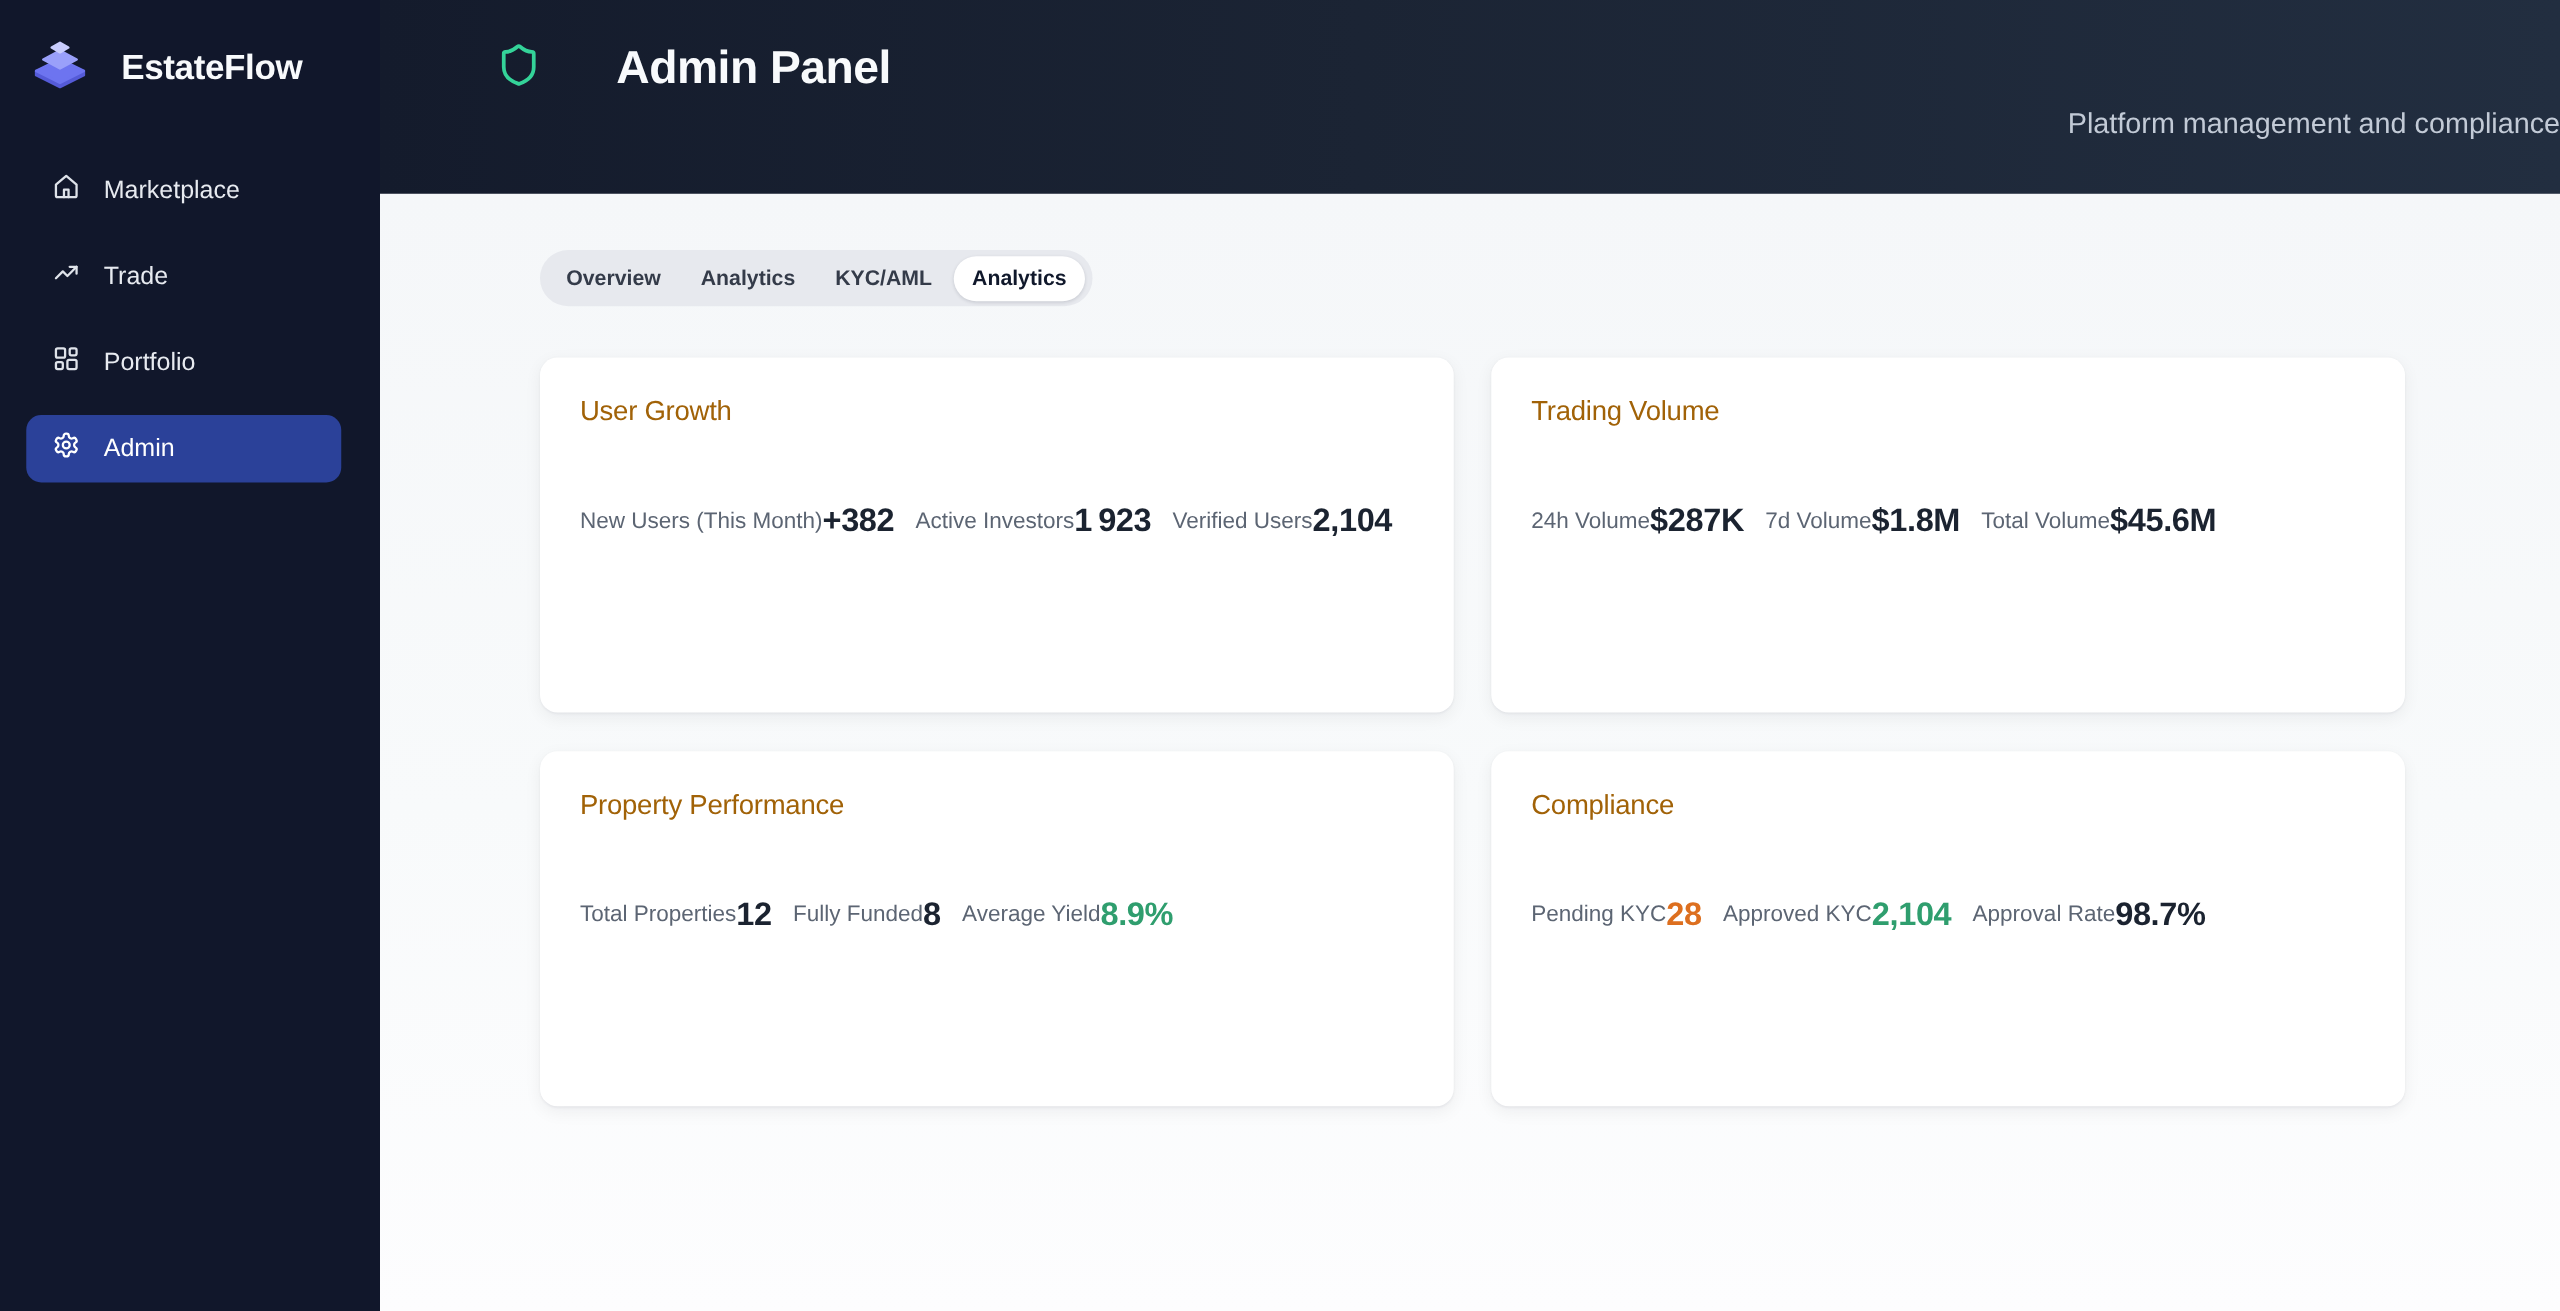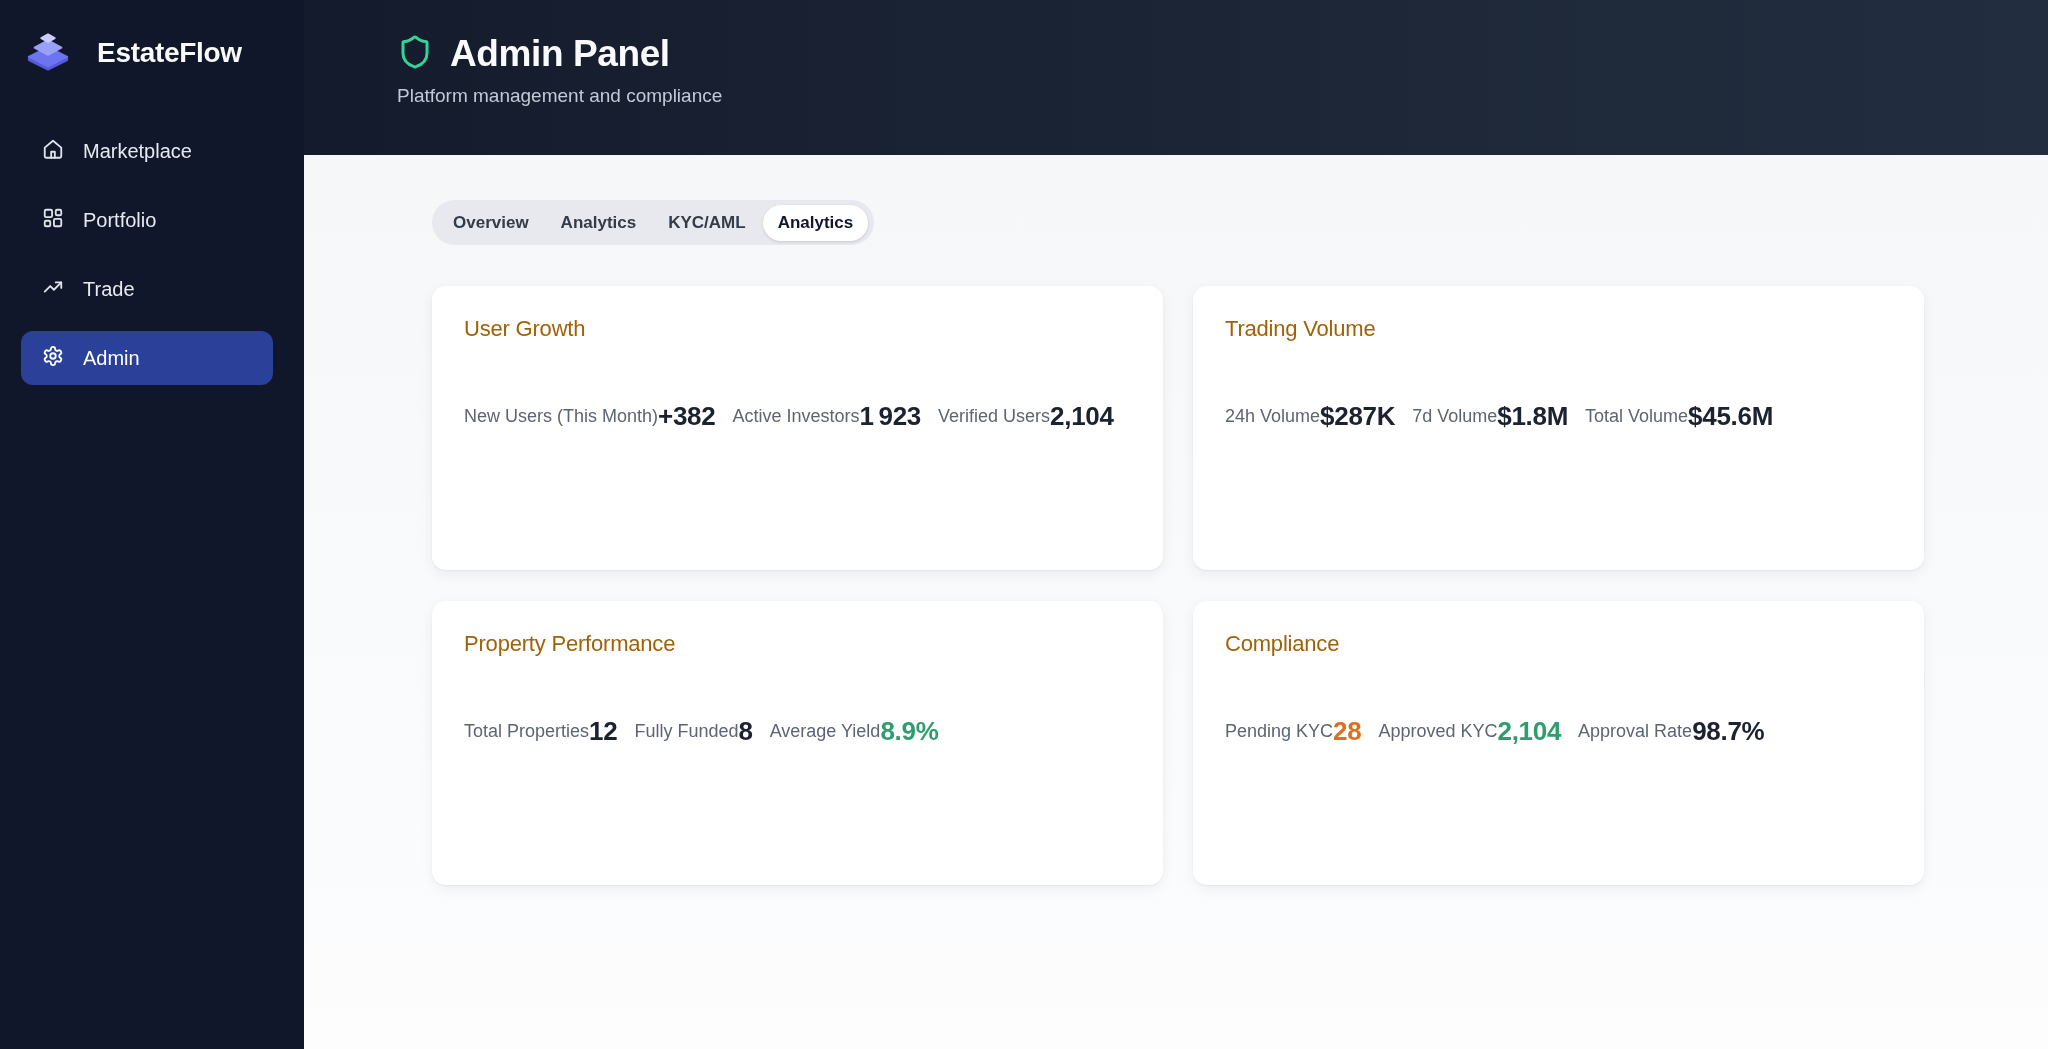--- a/index.html
+++ b/index.html
@@ -41,22 +41,22 @@
   
   .main { flex:1; display:flex; flex-direction:column; height:100%; }
 
   .topbar {
     height:155px; flex-shrink:0;
     background:linear-gradient(90deg,#141b2c 0%,#1b2434 45%,#222e40 100%);
     padding:33px 0 0 93px;
   }
   .title-row { display:flex; align-items:center; gap:17px; }
   .title-row svg { width:36px; height:36px; }
-  .page-title { color:#f8fafc; font-size:37px; font-weight:700; letter-spacing:-0.4px; }
-  .page-subtitle { margin-top:10px; color:#c2cad6; font-size:19px; font-weight:400; }
+  .page-title { color:#f8fafc; font-size:37px; font-weight:700; letter-spacing:-0.4px;margin-left:43px; }
+  .page-subtitle { margin-top:10px; color:#c2cad6; font-size:23px; font-weight:400;text-align:right; }
 
   .content {
     flex:1;
     background:linear-gradient(180deg,#f5f7f9 0%,#f8fafb 55%,#fdfdfe 100%);
     padding:29px 0 0 128px;
   }
 
   
   .tabs {
     display:inline-flex; align-items:center;
@@ -119,36 +119,36 @@
         <svg viewBox="0 0 24 24" fill="none" stroke-width="2" stroke-linecap="round" stroke-linejoin="round">
           <path d="M3 10.5 L12 3 L21 10.5 V20 a1.5 1.5 0 0 1 -1.5 1.5 H4.5 A1.5 1.5 0 0 1 3 20 Z"></path>
           <path d="M10 21.5 V15 h4 v6.5"></path>
         </svg>
       </span>
       <span>Marketplace</span>
     </div>
     <div class="nav-item">
       <span>
         <svg viewBox="0 0 24 24" fill="none" stroke-width="2" stroke-linecap="round" stroke-linejoin="round">
+          <polyline points="3 17 9 11 13 15 21 7"></polyline>
+          <polyline points="15 7 21 7 21 13"></polyline>
+        </svg>
+      </span>
+      <span>Trade</span>
+    </div>
+    <div class="nav-item">
+      <span>
+        <svg viewBox="0 0 24 24" fill="none" stroke-width="2" stroke-linecap="round" stroke-linejoin="round">
           <rect x="3" y="3" width="8" height="8" rx="1.5"></rect>
           <rect x="15" y="3" width="6" height="6" rx="1.5"></rect>
           <rect x="3" y="15" width="6" height="6" rx="1.5"></rect>
           <rect x="13" y="13" width="8" height="8" rx="1.5"></rect>
         </svg>
       </span>
       <span>Portfolio</span>
-    </div>
-    <div class="nav-item">
-      <span>
-        <svg viewBox="0 0 24 24" fill="none" stroke-width="2" stroke-linecap="round" stroke-linejoin="round">
-          <polyline points="3 17 9 11 13 15 21 7"></polyline>
-          <polyline points="15 7 21 7 21 13"></polyline>
-        </svg>
-      </span>
-      <span>Trade</span>
     </div>
     <div class="nav-item active">
       <span>
         <svg viewBox="0 0 24 24" fill="none" stroke-width="2" stroke-linecap="round" stroke-linejoin="round">
           <path d="M12.22 2h-.44a2 2 0 0 0-2 2v.18a2 2 0 0 1-1 1.73l-.43.25a2 2 0 0 1-2 0l-.15-.08a2 2 0 0 0-2.73.73l-.22.38a2 2 0 0 0 .73 2.73l.15.1a2 2 0 0 1 1 1.72v.51a2 2 0 0 1-1 1.74l-.15.09a2 2 0 0 0-.73 2.73l.22.38a2 2 0 0 0 2.73.73l.15-.08a2 2 0 0 1 2 0l.43.25a2 2 0 0 1 1 1.73V20a2 2 0 0 0 2 2h.44a2 2 0 0 0 2-2v-.18a2 2 0 0 1 1-1.73l.43-.25a2 2 0 0 1 2 0l.15.08a2 2 0 0 0 2.73-.73l.22-.39a2 2 0 0 0-.73-2.73l-.15-.08a2 2 0 0 1-1-1.74v-.5a2 2 0 0 1 1-1.74l.15-.09a2 2 0 0 0 .73-2.73l-.22-.38a2 2 0 0 0-2.73-.73l-.15.08a2 2 0 0 1-2 0l-.43-.25a2 2 0 0 1-1-1.73V4a2 2 0 0 0-2-2z"></path>
           <circle cx="12" cy="12" r="3"></circle>
         </svg>
       </span>
       <span>Admin</span>
     </div>

